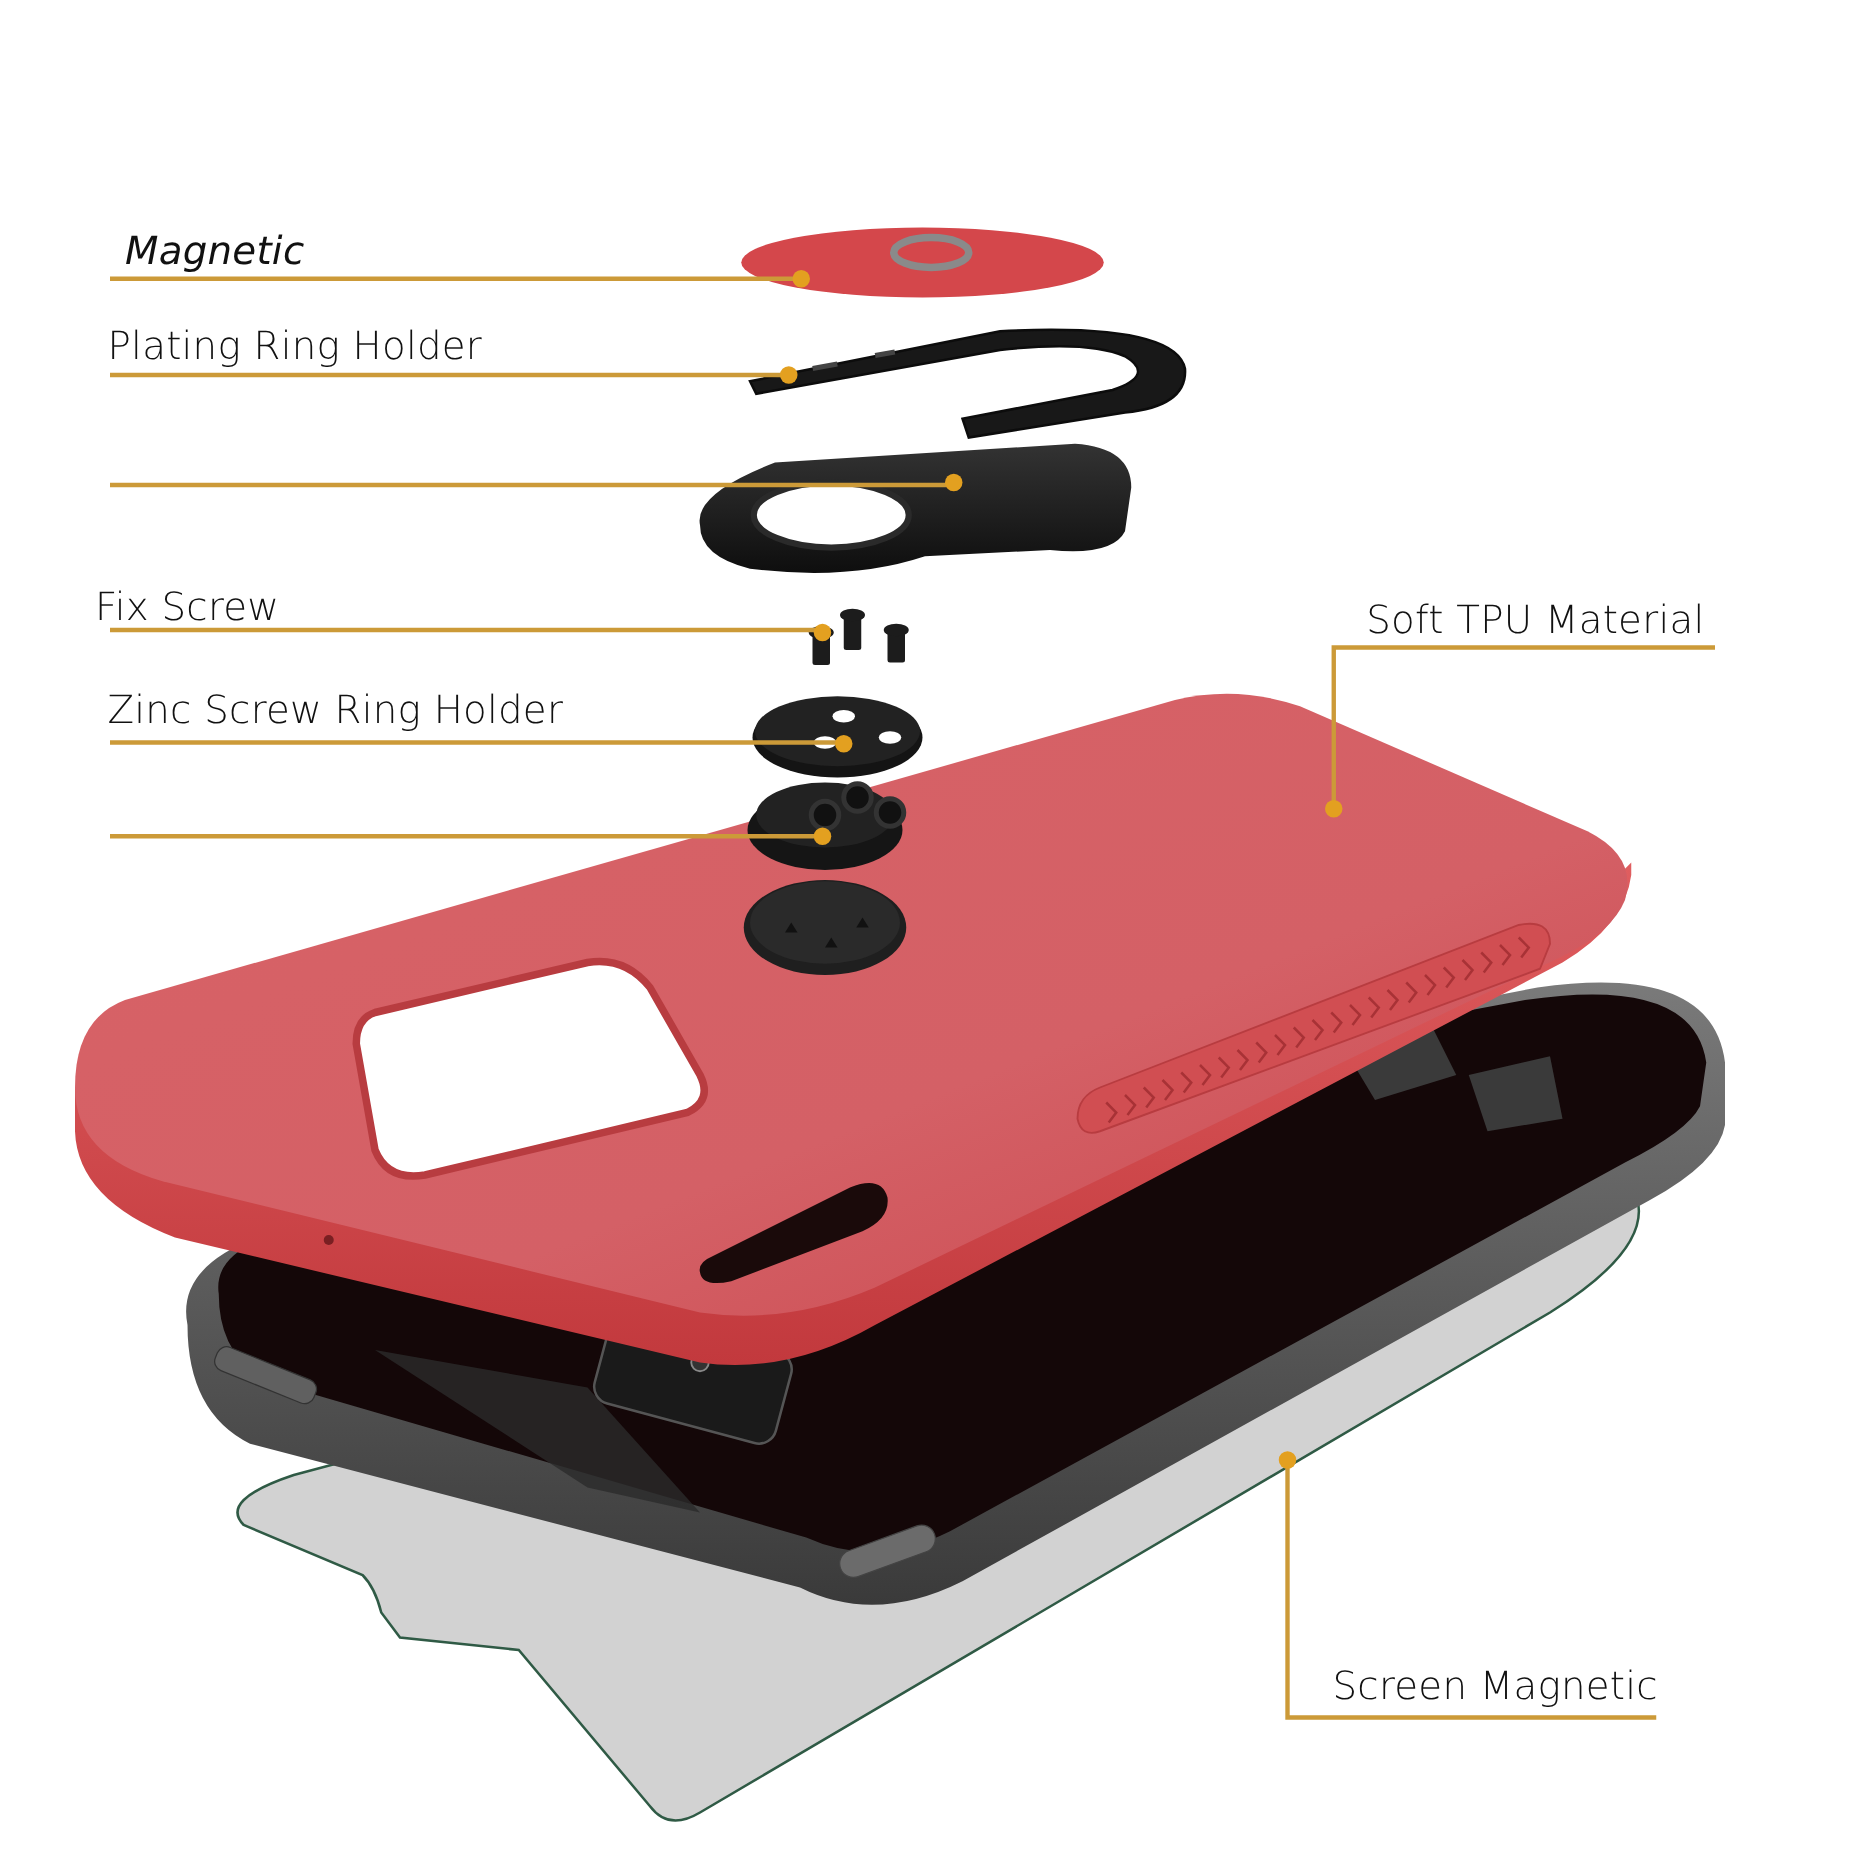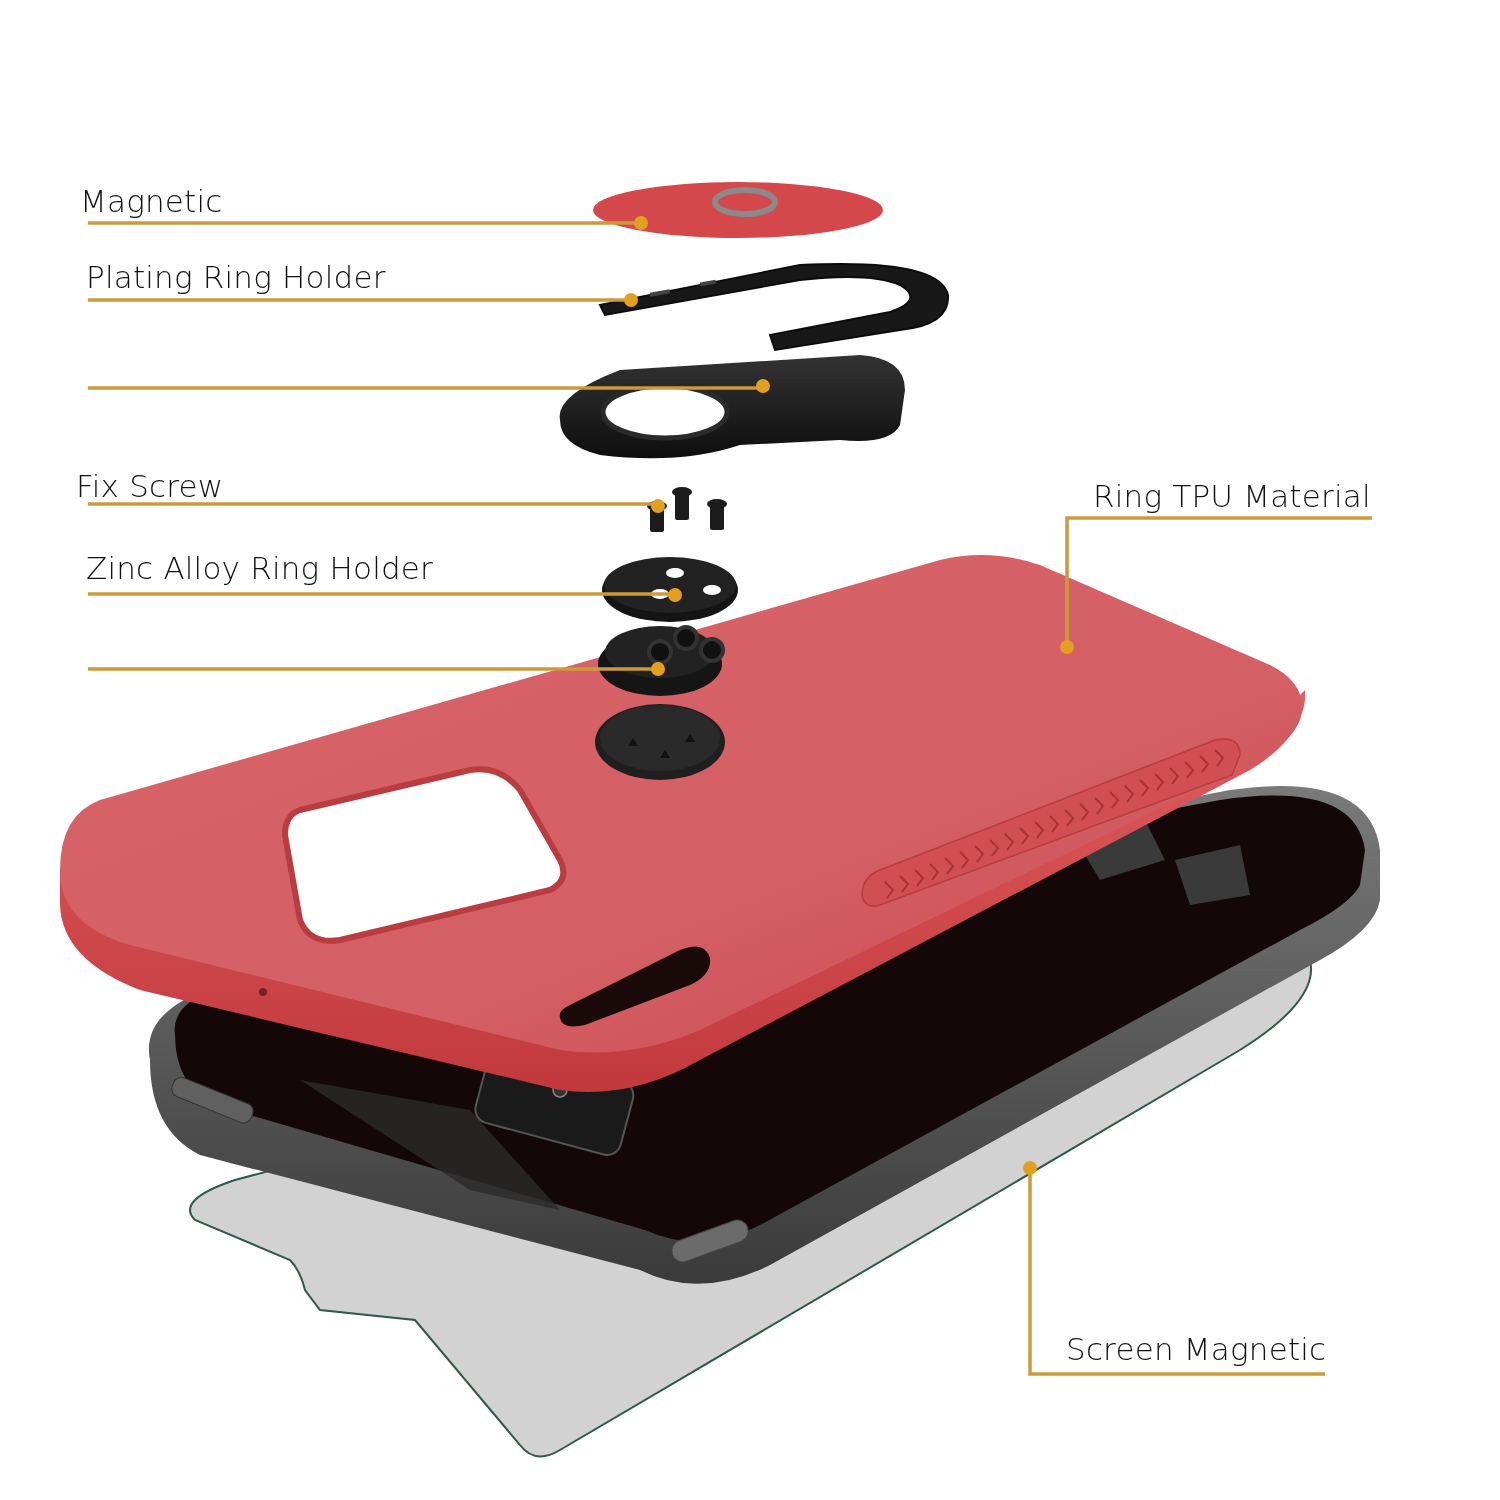--- a/index.html
+++ b/index.html
@@ -167,19 +167,19 @@
       <circle cx="631" cy="300" r="7"></circle>
       <circle cx="763" cy="386" r="7"></circle>
       <circle cx="658" cy="506" r="7"></circle>
       <circle cx="675" cy="595" r="7"></circle>
       <circle cx="658" cy="669" r="7"></circle>
       <circle cx="1067" cy="647" r="7"></circle>
       <circle cx="1030" cy="1168" r="7"></circle>
     </g>
   </svg>
 
-  <div class="label" style="left:80px; top:186px;">Magnetic</div>
+  <div class="label" style="left:100px; top:186px;font-style:italic;">Magnetic</div>
   <div class="label" style="left:86px; top:262px;">Plating Ring Holder</div>
   <div class="label" style="left:76px; top:471px;">Fix Screw</div>
-  <div class="label" style="left:86px; top:553px;">Zinc Alloy Ring Holder</div>
-  <div class="label" style="left:1093px; top:481px;">Ring TPU Material</div>
+  <div class="label" style="left:86px; top:553px;">Zinc Screw Ring Holder</div>
+  <div class="label" style="left:1093px; top:481px;">Soft TPU Material</div>
   <div class="label" style="left:1066px; top:1334px;">Screen Magnetic</div>
 </div>
 
 </body></html>

